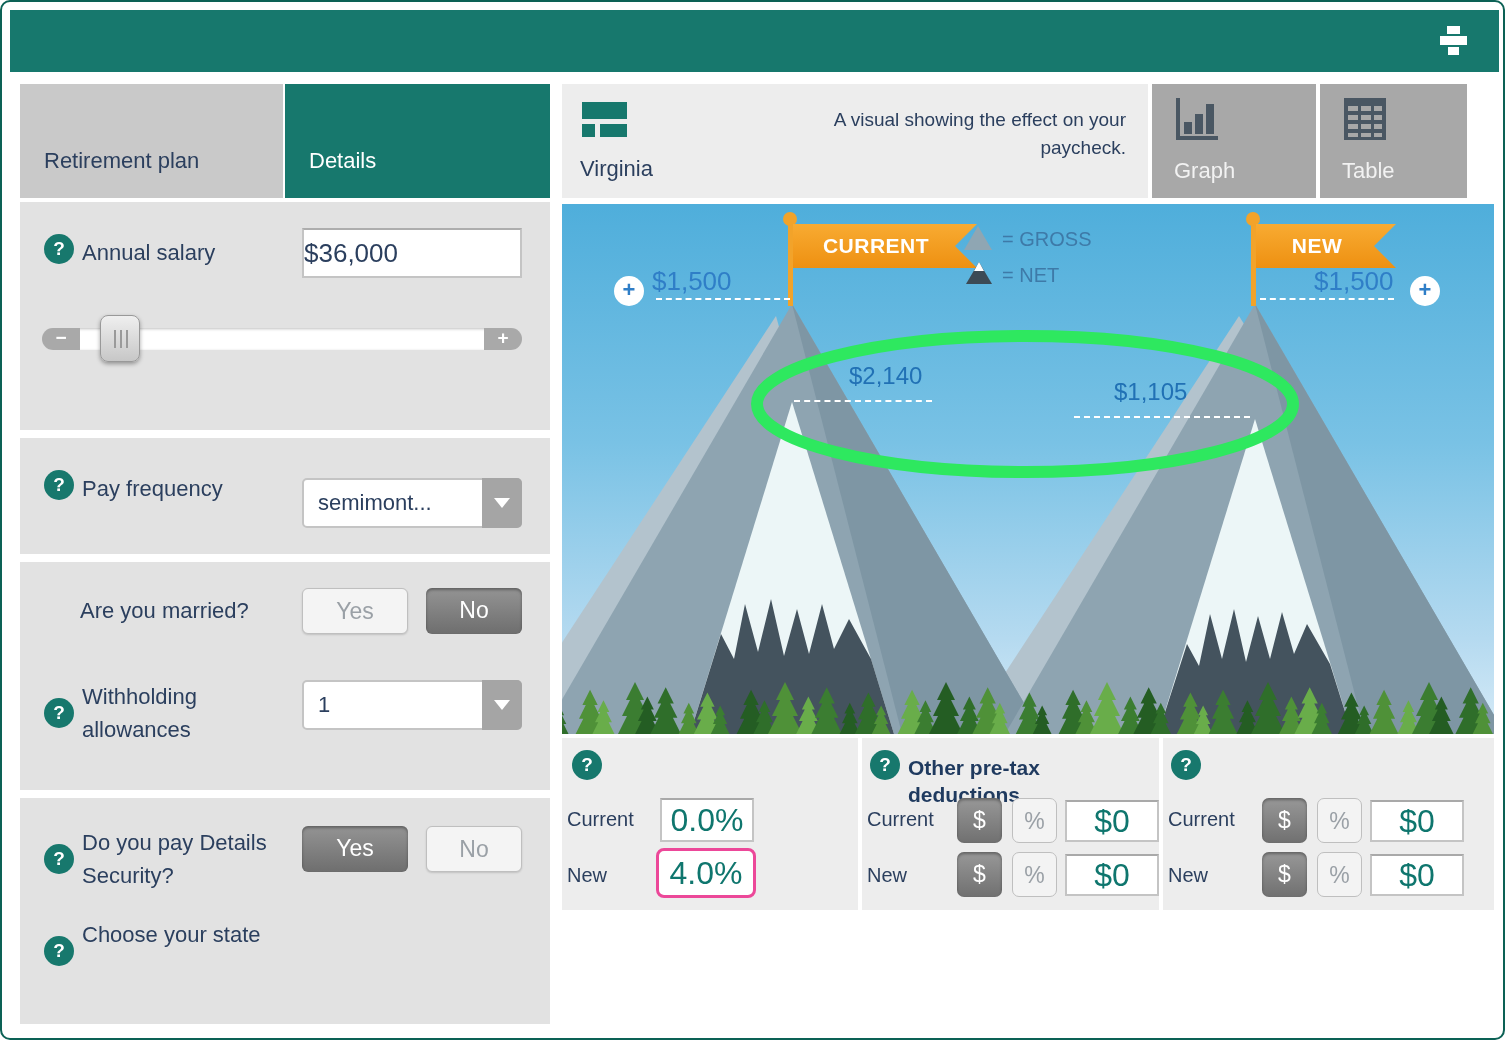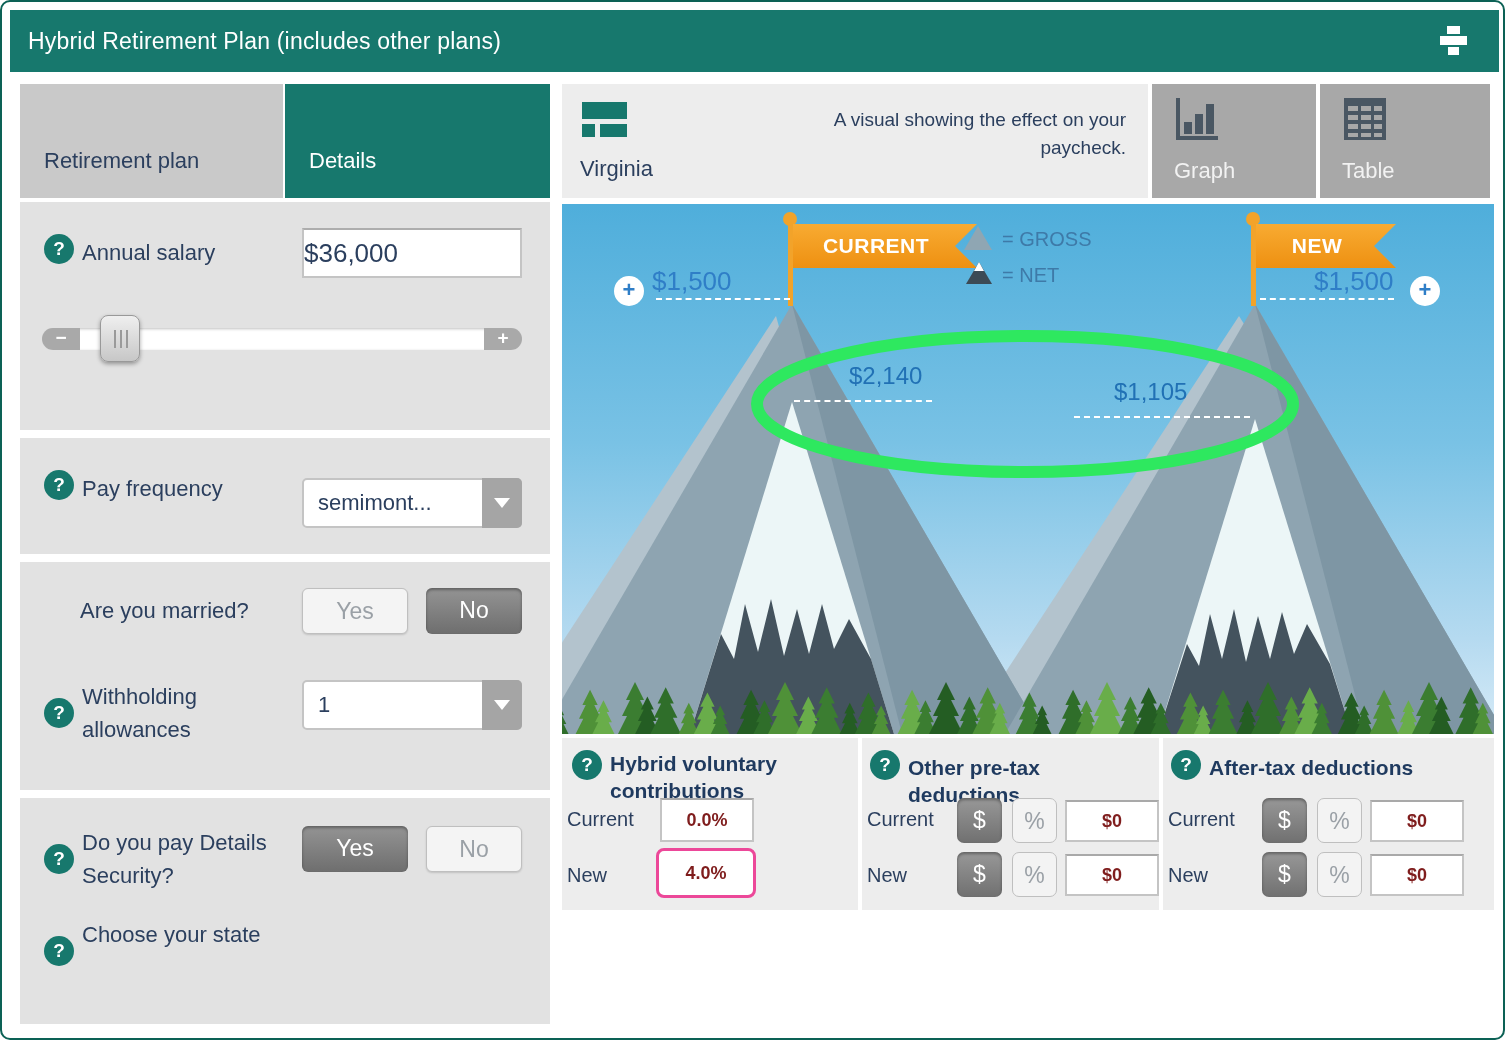--- a/index.html
+++ b/index.html
@@ -70,21 +70,21 @@
   
   .rpanel { position:absolute; left:560px; top:82px; width:932px; }
   .overview-tab { position:absolute; left:0; top:0; width:586px; height:114px; background:#ededed; cursor:pointer; }
   .ov-icon { position:absolute; left:20px; top:18px; width:46px; height:36px; }
   .ov-icon i { position:absolute; background:#17786d; }
   .ov-label { position:absolute; left:18px; top:72px; font-size:22px; color:#2b3f5e; }
   .caption { position:absolute; right:22px; top:22px; width:300px; text-align:right;
              font-size:19px; color:#2b3f5e; line-height:1.45; }
   .gray-tab { position:absolute; top:0; height:114px; background:#a8a8a8; cursor:pointer; }
   .tab-graph { left:590px; width:164px; }
-  .tab-table { left:758px; width:170px; }
+  .tab-table { left:758px; width:147px; }
   .gray-tab .tab-label { position:absolute; left:22px; top:74px; font-size:22px; color:#f2f2f2; }
   .tab-icn { position:absolute; left:22px; top:12px; }
 
   
   .visual { position:absolute; left:0; top:120px; width:932px; height:530px; overflow:hidden;
             background:linear-gradient(180deg,#4faedb 0%,#79c2e5 45%,#b5daf0 82%,#d6ebf7 100%); }
   .visual svg.scene { position:absolute; left:0; top:0; }
 
   .pole { position:absolute; width:5px; background:#f2a32a; }
   .pole-cap { position:absolute; width:14px; height:14px; border-radius:50%; background:#f2a32a; }
@@ -103,35 +103,34 @@
   .legend-text { position:absolute; font-size:20px; color:#3e7aa8; }
 
   
   .deductions { position:absolute; top:654px; height:172px; background:transparent; }
   .ded-col { position:absolute; top:0; height:172px; background:#ededed; }
   .col1 { left:0; width:296px; } .col2 { left:300px; width:297px; } .col3 { left:601px; width:331px; }
   .ded-head { position:absolute; left:48px; top:12px; font-size:21px; font-weight:bold;
               color:#1f3a5f; line-height:1.3; }
   .row-label { position:absolute; left:5px; font-size:20px; color:#2b3f5e; }
   .ded-input { position:absolute; background:#fff; border:2px solid #c4c4c4; border-top-color:#a9a9a9;
-               font-family:inherit; font-size:18px; color:#7f1d1d; text-align:center;font-weight:bold; }
+               font-family:inherit; font-size:32px; color:#0f766e; text-align:center; }
   .ded-input.focused { border:3px solid #ec4899; border-radius:8px; }
   .dp-btn { position:absolute; width:45px; height:45px; border-radius:7px; font-size:23px;
             text-align:center; line-height:44px; cursor:pointer; }
   .dp-on  { background:linear-gradient(180deg,#989898,#707070); color:#fff;
             box-shadow:inset 0 2px 3px rgba(0,0,0,.35); }
   .dp-off { background:#f3f3f3; color:#9aa0a6; border:1px solid #bfbfbf; }
 </style>
 </head>
 <body>
 
 <div class="page">
 
   <div class="header">
-    <div class="header-title">Hybrid Retirement Plan (includes other plans)</div>
     <div class="print-btn">
       <svg width="36" height="34" viewBox="0 0 36 34">
         <rect x="12" y="2" width="13" height="8" fill="#fff"></rect>
         <rect x="5" y="12" width="27" height="9" fill="#fff"></rect>
         <rect x="13" y="23" width="11" height="8" fill="#fff"></rect>
       </svg>
     </div>
   </div>
 
   <div class="sidebar">
@@ -341,21 +340,20 @@
       <div class="money-net" style="left:287px;top:158px;">$2,140</div>
       <div class="dash" style="left:232px;top:196px;width:138px;"></div>
       <div class="money-net" style="left:552px;top:174px;">$1,105</div>
       <div class="dash" style="left:512px;top:212px;width:176px;"></div>
     </div>
 
     <div class="deductions" style="left:0;width:932px;">
 
       <div class="ded-col col1">
         <div class="qmark" style="left:10px;top:12px;">?</div>
-        <div class="ded-head" style="width:200px;">Hybrid voluntary contributions</div>
         <div class="row-label" style="top:70px;">Current</div>
         <input class="ded-input" style="left: 98px; top: 60px; width: 94px; height: 44px;" value="0.0%">
         <div class="row-label" style="top:126px;">New</div>
         <input class="ded-input focused" style="left: 94px; top: 110px; width: 100px; height: 50px;" value="4.0%">
       </div>
 
       <div class="ded-col col2">
         <div class="qmark" style="left:8px;top:12px;">?</div>
         <div class="ded-head" style="left:46px;top:16px;width:245px;">Other pre-tax deductions</div>
         <div class="row-label" style="top:70px;">Current</div>
@@ -363,21 +361,20 @@
         <div class="dp-btn dp-off" style="left:150px;top:60px;">%</div>
         <input class="ded-input" style="left: 203px; top: 62px; width: 94px; height: 42px;" value="$0">
         <div class="row-label" style="top:126px;">New</div>
         <div class="dp-btn dp-on" style="left:95px;top:114px;">$</div>
         <div class="dp-btn dp-off" style="left:150px;top:114px;">%</div>
         <input class="ded-input" style="left: 203px; top: 116px; width: 94px; height: 42px;" value="$0">
       </div>
 
       <div class="ded-col col3">
         <div class="qmark" style="left:8px;top:12px;">?</div>
-        <div class="ded-head" style="left:46px;top:16px;width:260px;">After-tax deductions</div>
         <div class="row-label" style="top:70px;">Current</div>
         <div class="dp-btn dp-on" style="left:99px;top:60px;">$</div>
         <div class="dp-btn dp-off" style="left:154px;top:60px;">%</div>
         <input class="ded-input" style="left: 207px; top: 62px; width: 94px; height: 42px;" value="$0">
         <div class="row-label" style="top:126px;">New</div>
         <div class="dp-btn dp-on" style="left:99px;top:114px;">$</div>
         <div class="dp-btn dp-off" style="left:154px;top:114px;">%</div>
         <input class="ded-input" style="left: 207px; top: 116px; width: 94px; height: 42px;" value="$0">
       </div>
     </div>

